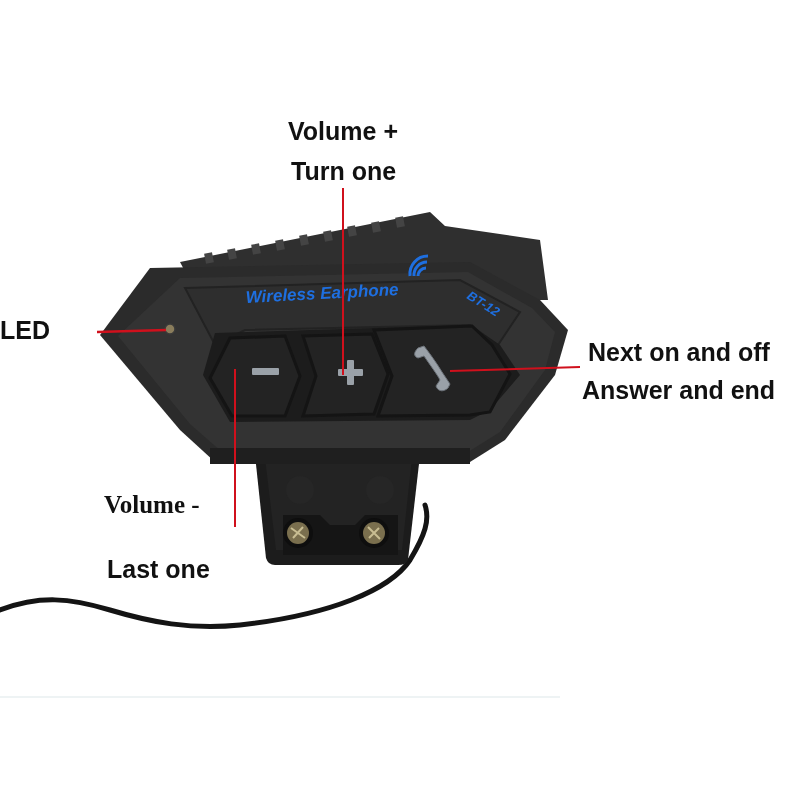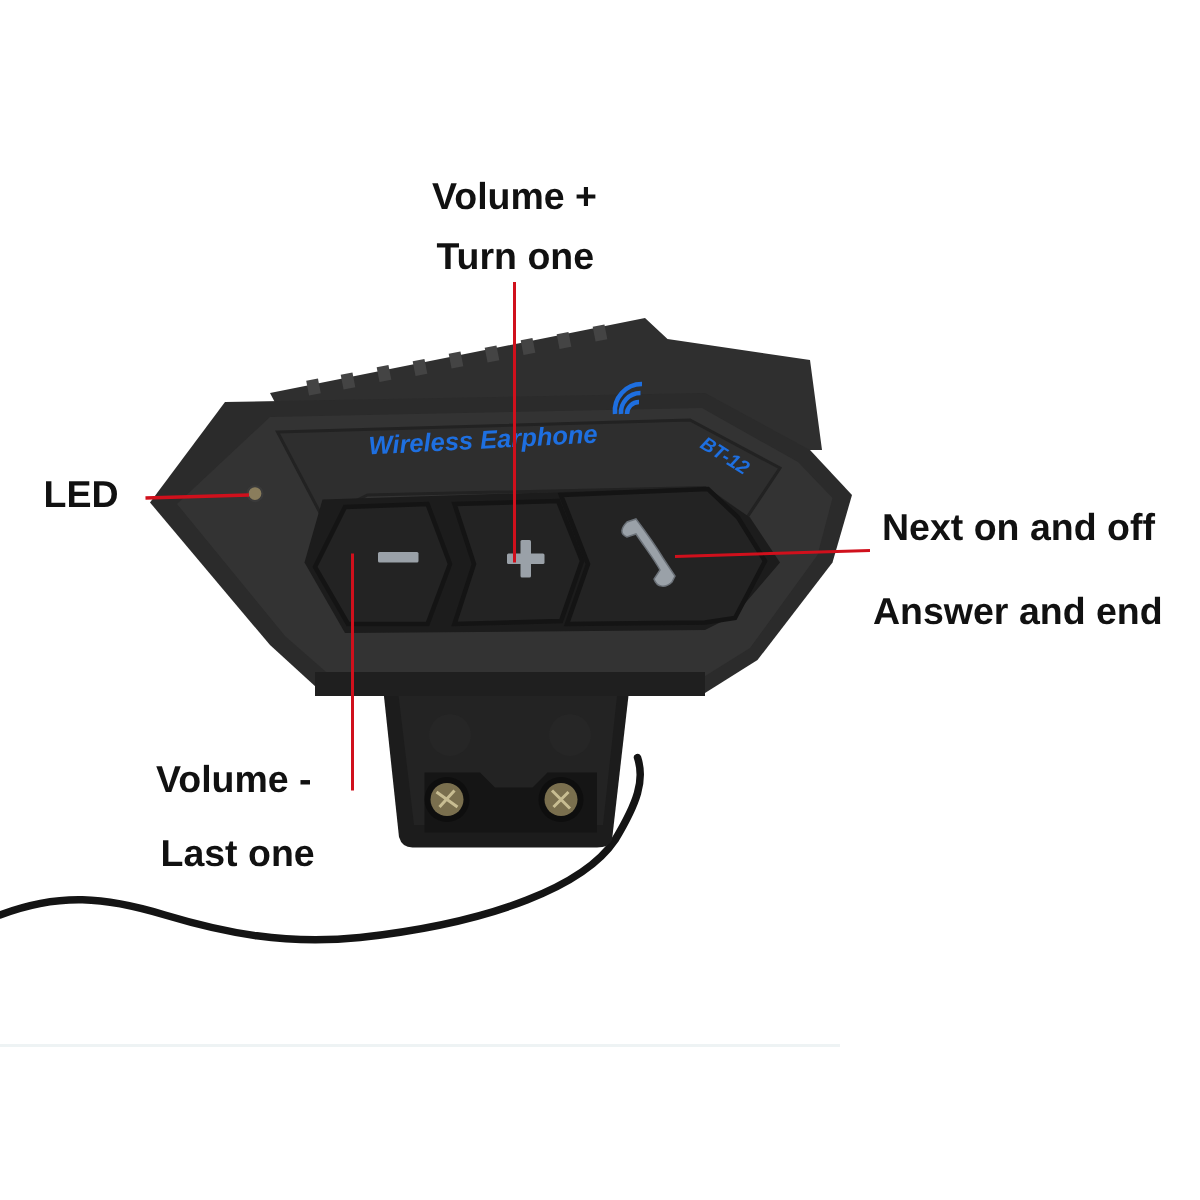--- a/index.html
+++ b/index.html
@@ -83,21 +83,21 @@
 
   <line x1="343" y1="188" x2="343" y2="375" stroke="#d0101c" stroke-width="2"></line>
   <line x1="97" y1="332" x2="166" y2="330" stroke="#d0101c" stroke-width="2.5"></line>
   <line x1="450" y1="371" x2="580" y2="367" stroke="#d0101c" stroke-width="2"></line>
   <line x1="235" y1="369" x2="235" y2="527" stroke="#d0101c" stroke-width="2"></line>
 </svg>
 
 <div class="label" style="left:288px; top:119px;">Volume +</div>
 <div class="label" style="left:291px; top:159px;">Turn one</div>
 
-<div class="label" style="left:29px; top:318px;">LED</div>
+<div class="label" style="left:0; top:318px;">LED</div>
 
 <div class="label" style="left:588px; top:340px;">Next on and off</div>
-<div class="label" style="left:582px; top:396px;">Answer and end</div>
+<div class="label" style="left:582px; top:378px;">Answer and end</div>
 
-<div class="label" style="left:104px; top:508px;">Volume -</div>
+<div class="label" style="left:104px; top:492px;font-family:Liberation Serif, serif;">Volume -</div>
 <div class="label" style="left:107px; top:557px;">Last one</div>
 
 <div class="divider"></div>
 
 </body></html>

